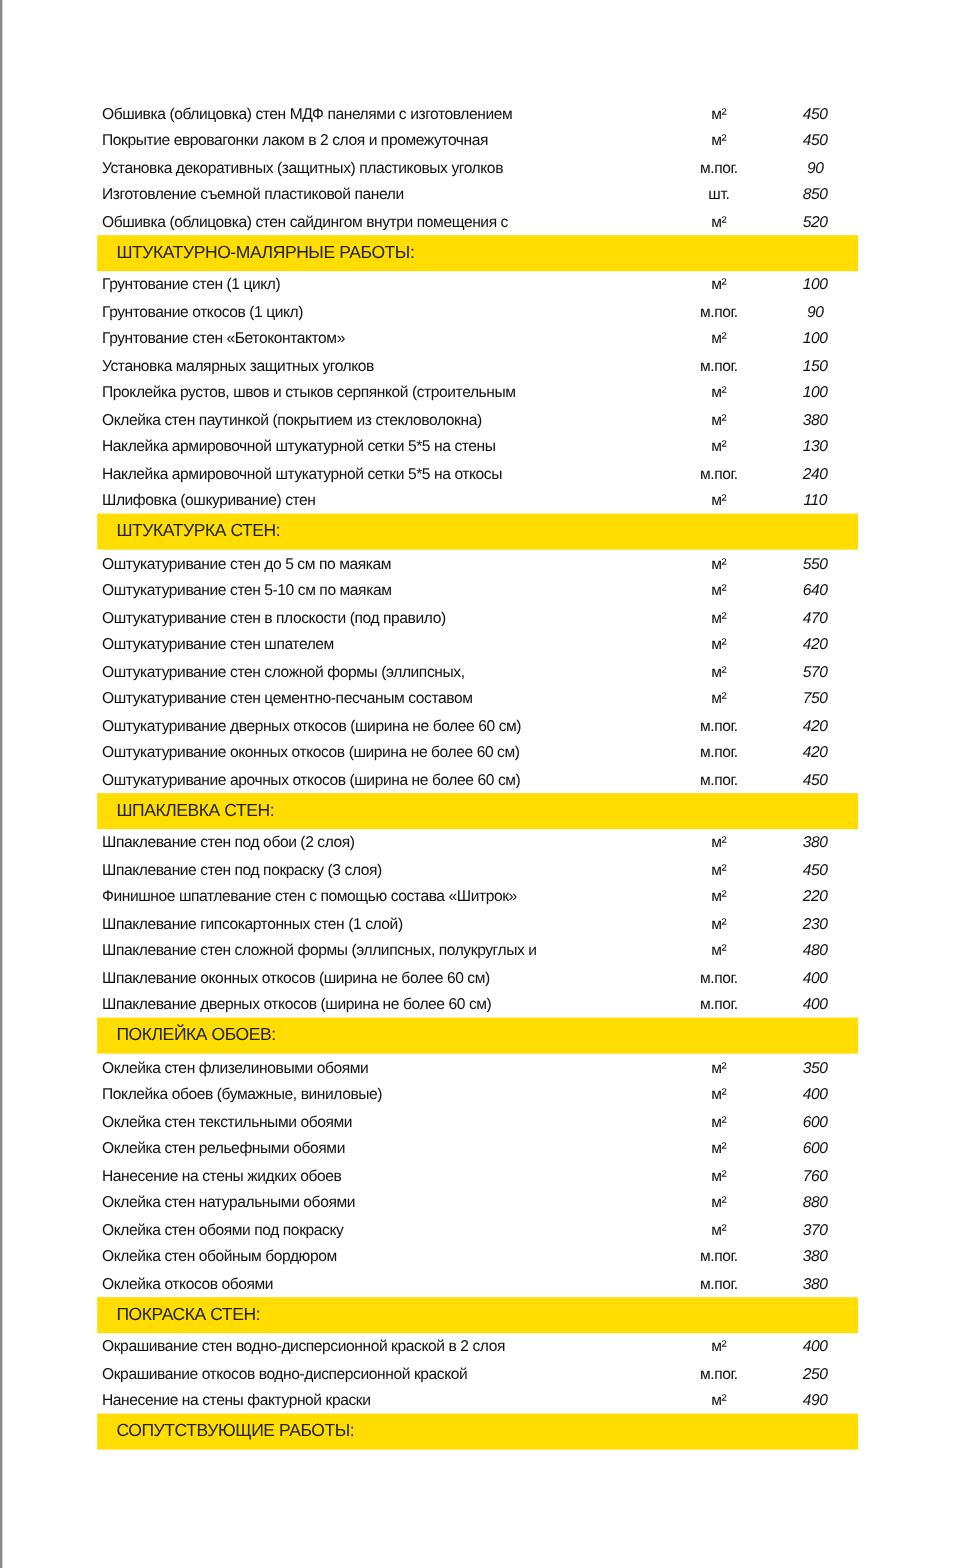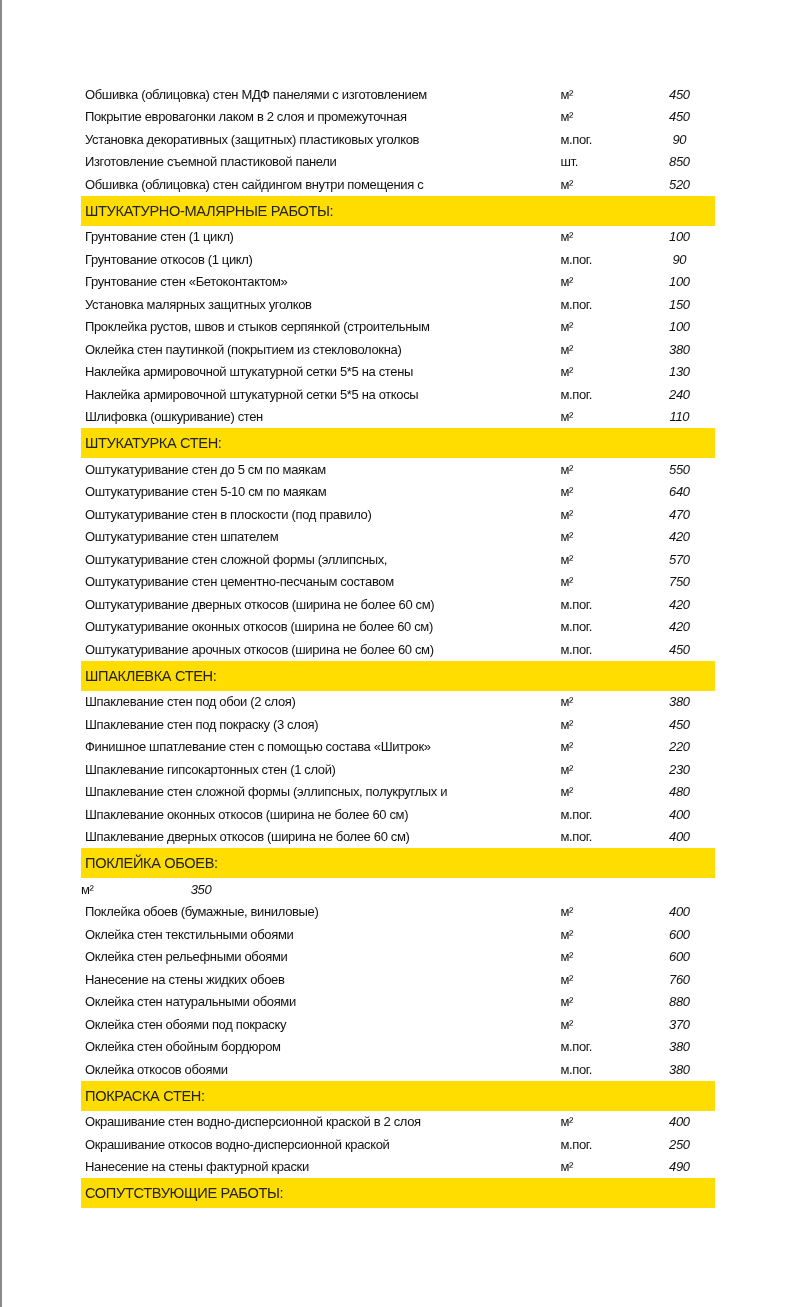--- a/index.html
+++ b/index.html
@@ -4,25 +4,25 @@
 <style>
   html, body { margin: 0; padding: 0; }
   body {
     width: 810px; height: 1307px; background: #ffffff; position: relative; overflow: hidden;
     font-family: "Liberation Sans", sans-serif; color: #111;
   }
   .left-border { position: absolute; left: 0; top: 0; width: 2px; height: 1307px; background: #8a8a8a; }
   .sheet { position: absolute; left: 81px; top: 83px; width: 634px; }
   .row { display: flex; align-items: center; height: 22.5px; font-size: 13px; letter-spacing: -0.35px; white-space: nowrap; }
   .row .name { width: 480px; padding-left: 4px; overflow: hidden; }
-  .row .unit { width: 78px; text-align: left; }
+  .row .unit { width: 78px; text-align: center; }
   .row .price { width: 72px; text-align: center; padding-left: 6px; font-style: italic; }
   .section {
     height: 30px; background: #ffdd00; display: flex; align-items: center;
-    padding-left: 4px; font-size: 14.6px; letter-spacing: -0.35px; color: #222;
+    padding-left: 16px; font-size: 14.6px; letter-spacing: -0.35px; color: #222;
   }
 </style>
 </head>
 <body>
 
 <div class="left-border"></div>
 <div class="sheet" id="sheet">
     <div class="row">
       <div class="name">Обшивка (облицовка) стен МДФ панелями с изготовлением</div>
       <div class="unit">м²</div>
@@ -171,20 +171,21 @@
       <div class="unit">м.пог.</div>
       <div class="price">400</div>
     </div>
     <div class="row">
       <div class="name">Шпаклевание дверных откосов (ширина не более 60 см)</div>
       <div class="unit">м.пог.</div>
       <div class="price">400</div>
     </div>
     <div class="section">ПОКЛЕЙКА ОБОЕВ:</div>
     <div class="row">
+      <div class="name">Оклейка стен флизелиновыми обоями</div>
       <div class="unit">м²</div>
       <div class="price">350</div>
     </div>
     <div class="row">
       <div class="name">Поклейка обоев (бумажные, виниловые)</div>
       <div class="unit">м²</div>
       <div class="price">400</div>
     </div>
     <div class="row">
       <div class="name">Оклейка стен текстильными обоями</div>

